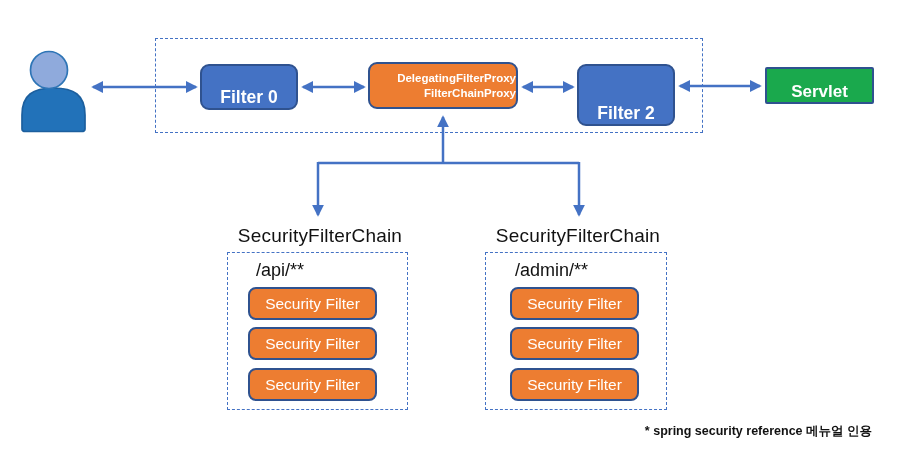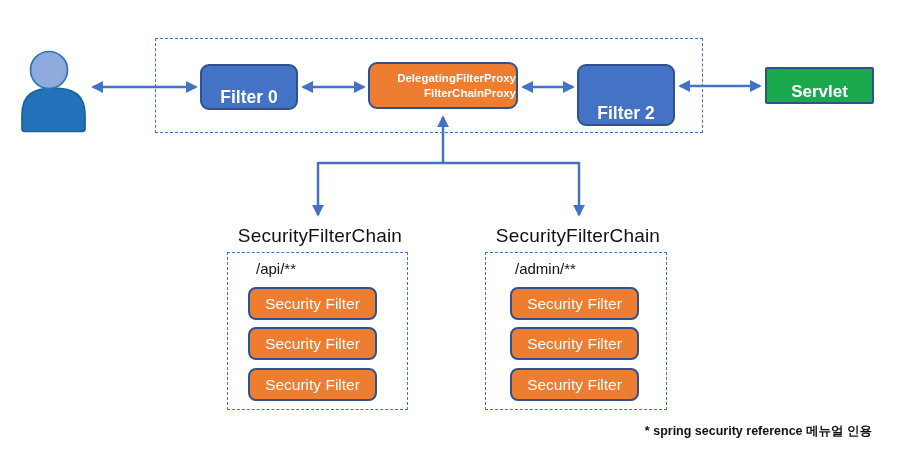--- a/index.html
+++ b/index.html
@@ -45,21 +45,21 @@
   .chain-title{
     position:absolute;left:0;top:0;width:100%;text-align:center;
     font-size:19px;color:var(--ink);font-weight:400;letter-spacing:.2px;
   }
   .chain-box{
     position:absolute;left:7px;top:27px;height:158px;
     border:1.6px dashed var(--blue);box-sizing:border-box;
   }
   .chain.left  .chain-box{width:181px;}
   .chain.right .chain-box{width:182px;}
-  .chain-pattern{position:absolute;top:35px;font-size:15px;color:var(--ink);}
+  .chain-pattern{position:absolute;top:35px;font-size:18px;color:var(--ink);}
   .chain.left  .chain-pattern{left:36px;}
   .chain.right .chain-pattern{left:37px;}
   .sec-filter{
     position:absolute;width:129px;height:33px;border-radius:8px;
     background:var(--orange);border:2px solid var(--blue-dark);box-sizing:border-box;
     display:flex;align-items:center;justify-content:center;
     color:#fff;font-size:15.5px;font-weight:400;
   }
   .chain.left  .sec-filter{left:28px;}
   .chain.right .sec-filter{left:32px;}

